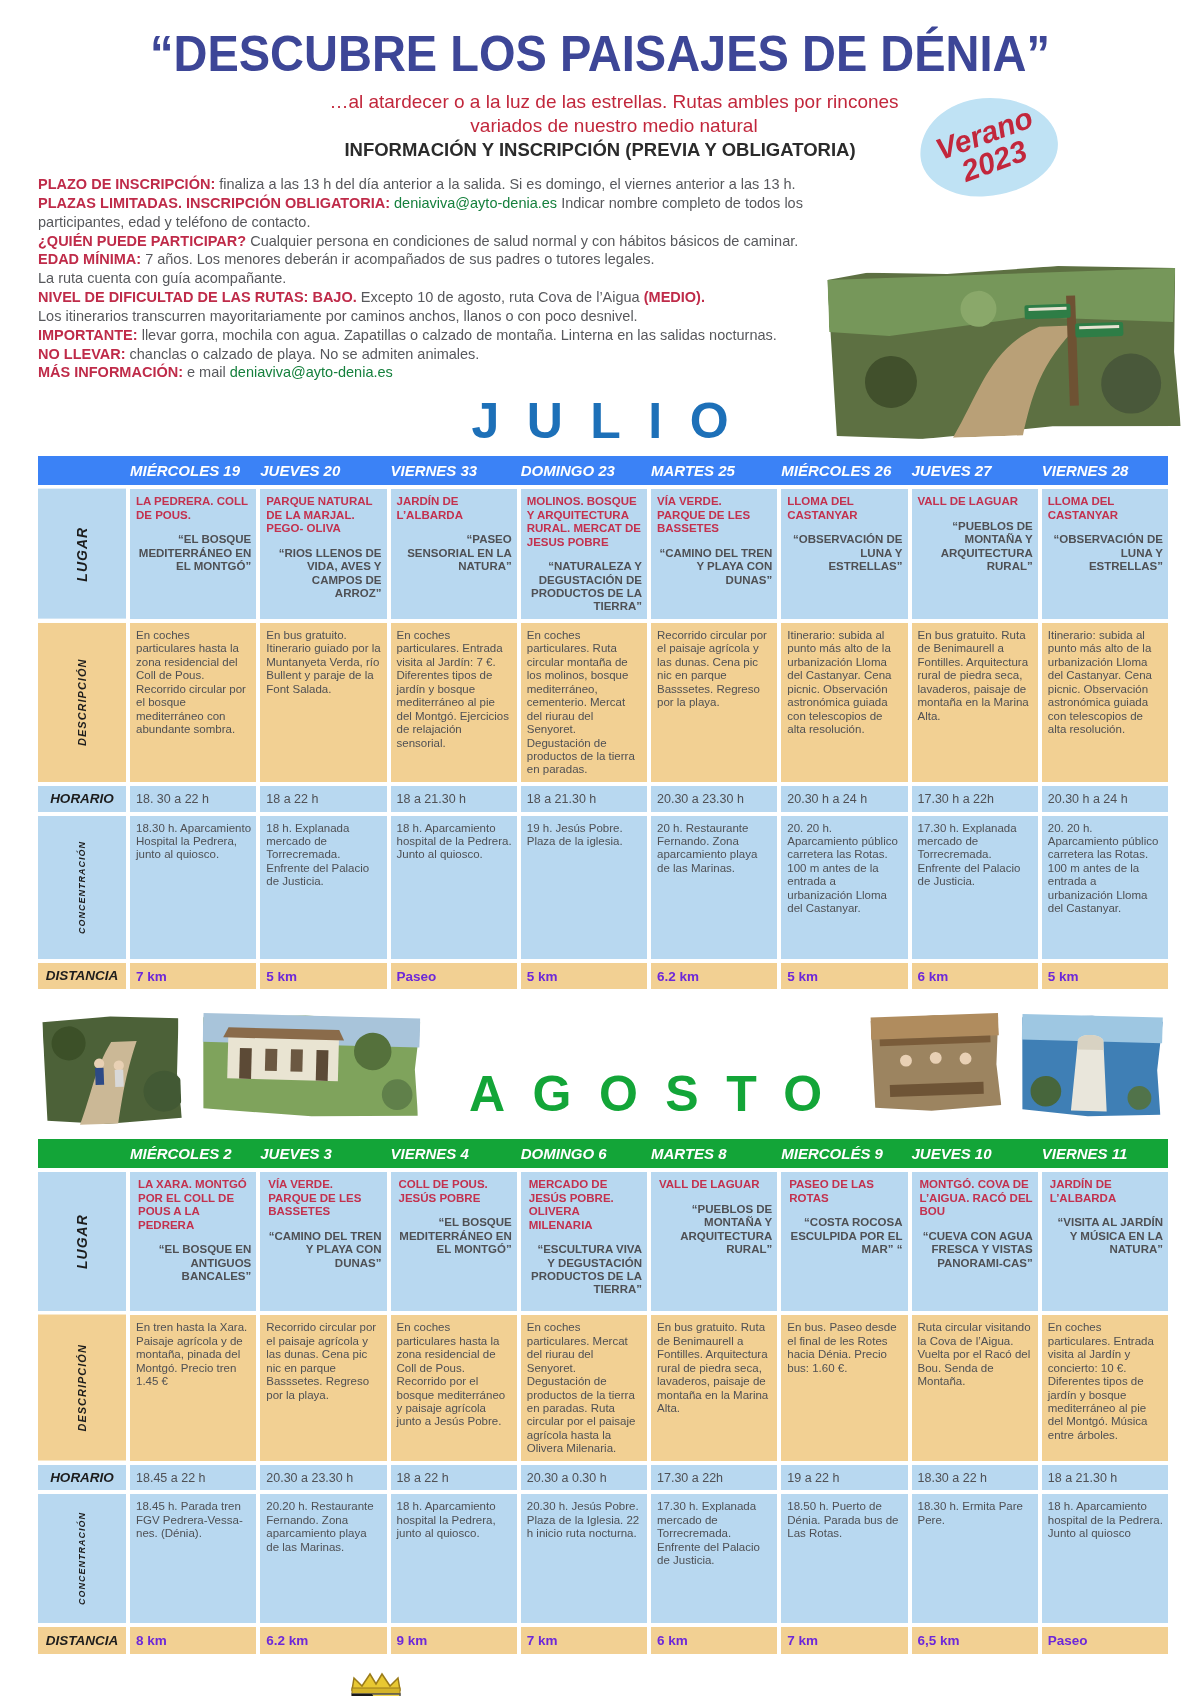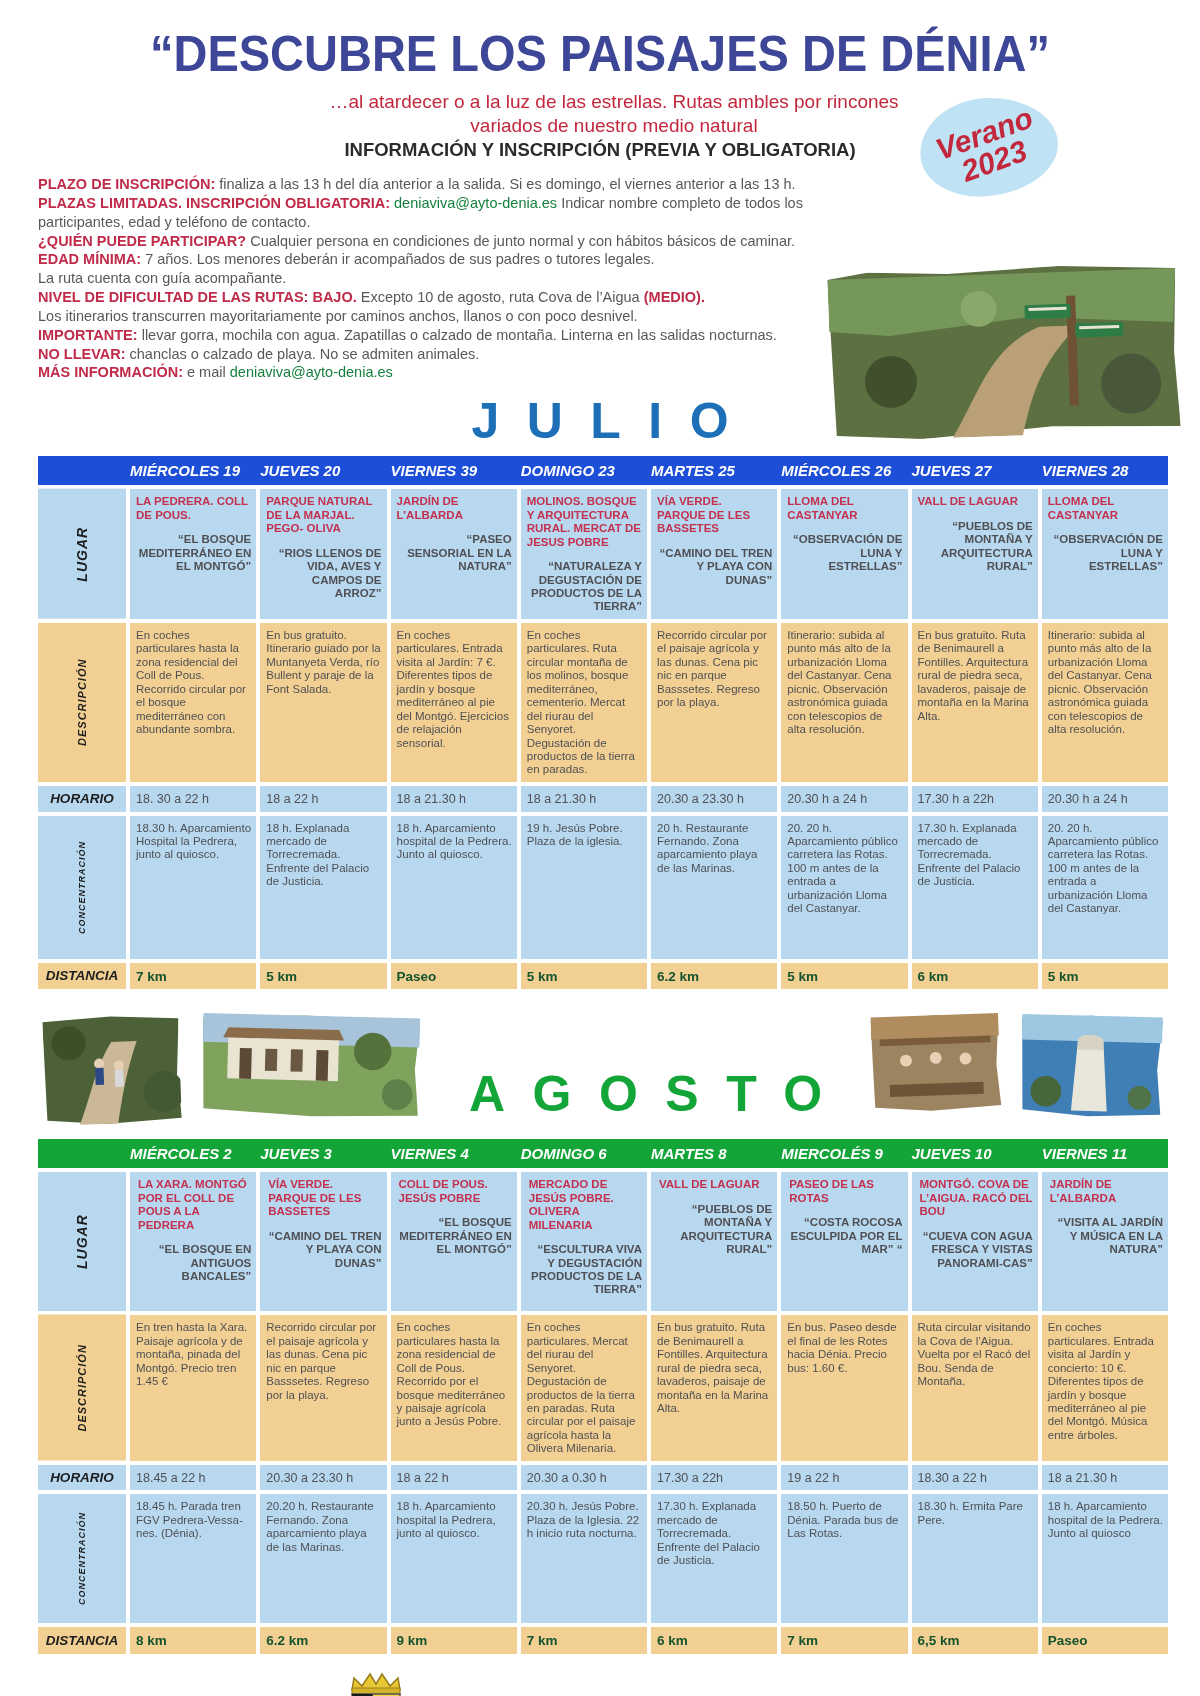--- a/index.html
+++ b/index.html
@@ -37,38 +37,38 @@
   }
   .title-julio{color:#1d70b8;}
   .title-agosto{color:#13a538;flex:1;align-self:center;margin:46px 0 0 0;}
   
   .sched{margin:4px 32px 0 38px;}
   .bar{
     display:grid;grid-template-columns:88px repeat(8,1fr);
     color:#fff;font-style:italic;font-weight:bold;font-size:15px;
     padding:5px 0;align-items:center;
   }
-  .bar-blue{background:#1d4ed8;}
+  .bar-blue{background:#3b82f6;}
   .bar-green{background:#13a538;}
   .daycell{padding:1px 4px;white-space:nowrap;overflow:hidden;}
   .row{display:grid;grid-template-columns:88px repeat(8,1fr);gap:4px;margin-top:4px;}
   .cell{padding:6px 5px 5px 6px;font-size:11.5px;line-height:1.17;color:#4f5054;}
   .bg-blue{background:#b8d8f0;}
   .bg-tan{background:#f2d093;}
   .rowlabel{display:flex;align-items:center;justify-content:center;font-weight:bold;
     font-style:italic;color:#1d1d1d;padding:4px 2px;}
   .vert{writing-mode:vertical-rl;transform:rotate(180deg);letter-spacing:1px;}
   .lbl-lugar{font-size:14px;}
   .lbl-desc{font-size:11px;}
   .lbl-conc{font-size:9px;}
   .lbl-horiz{font-size:13.5px;}
   .place{color:#c3314e;font-weight:bold;display:block;}
   .ltitle{color:#4f5054;font-weight:bold;display:block;margin-top:11px;text-align:right;}
   .horario-cell{font-size:12.5px;}
-  .dist-cell{font-weight:bold;color:#14532d;font-size:13.5px;}
+  .dist-cell{font-weight:bold;color:#6d28d9;font-size:13.5px;}
   .r-lugar .cell{min-height:102px;}
   .r-desc .cell{min-height:118px;}
   .r-conc .cell{min-height:132px;}
   .m-agosto .r-lugar .cell{min-height:128px;padding-left:8px;}
   .m-agosto .r-desc .cell{min-height:122px;}
   .m-agosto .r-conc .cell{min-height:118px;}
   
   .photo-strip{margin:18px 38px 0 44px;display:flex;gap:22px;align-items:flex-start;height:128px;}
   .rot-l{transform:rotate(-2deg);}
   .rot-r{transform:rotate(1.5deg);}
@@ -88,21 +88,21 @@
     <div class="badge-inner">
       <div>Verano</div>
       <div>2023</div>
     </div>
   </div>
 </header>
 
 <div class="info-block" id="info-block">
     <div class="info-line"><span class="info-label">PLAZO DE INSCRIPCIÓN:</span><span class="info-body"> finaliza a las 13 h del día anterior a la salida. Si es domingo, el viernes anterior a las 13 h.</span></div>
     <div class="info-line"><span class="info-label">PLAZAS LIMITADAS. INSCRIPCIÓN OBLIGATORIA:</span><span class="info-link"> deniaviva@ayto-denia.es</span><span class="info-body"> Indicar nombre completo de todos los participantes, edad y teléfono de contacto.</span></div>
-    <div class="info-line"><span class="info-label">¿QUIÉN PUEDE PARTICIPAR?</span><span class="info-body"> Cualquier persona en condiciones de junto normal y con hábitos básicos de caminar.</span></div>
+    <div class="info-line"><span class="info-label">¿QUIÉN PUEDE PARTICIPAR?</span><span class="info-body"> Cualquier persona en condiciones de salud normal y con hábitos básicos de caminar.</span></div>
     <div class="info-line"><span class="info-label">EDAD MÍNIMA:</span><span class="info-body"> 7 años. Los menores deberán ir acompañados de sus padres o tutores legales.</span></div>
     <div class="info-line"><span class="info-body">La ruta cuenta con guía acompañante.</span></div>
     <div class="info-line"><span class="info-label">NIVEL DE DIFICULTAD DE LAS RUTAS: BAJO.</span><span class="info-body"> Excepto 10 de agosto, ruta Cova de l’Aigua </span><span class="info-label">(MEDIO).</span></div>
     <div class="info-line"><span class="info-body">Los itinerarios transcurren mayoritariamente por caminos anchos, llanos o con poco desnivel.</span></div>
     <div class="info-line"><span class="info-label">IMPORTANTE:</span><span class="info-body"> llevar gorra, mochila con agua. Zapatillas o calzado de montaña. Linterna en las salidas nocturnas.</span></div>
     <div class="info-line"><span class="info-label">NO LLEVAR:</span><span class="info-body">  chanclas o calzado de playa. No se admiten animales.</span></div>
     <div class="info-line"><span class="info-label">MÁS INFORMACIÓN:</span><span class="info-body"> e mail </span><span class="info-link">deniaviva@ayto-denia.es</span></div>
   </div>
 
 <div class="photo-top">
@@ -121,21 +121,21 @@
   </svg>
 </div>
 
 <section>
   <h2 class="month-title title-julio">JULIO</h2>
   <div class="sched m-julio" id="month-grid-0">
       <div class="bar bar-blue">
         <div class="daycell"></div>
         <div class="daycell">MIÉRCOLES 19</div>
         <div class="daycell">JUEVES 20</div>
-        <div class="daycell">VIERNES 39</div>
+        <div class="daycell">VIERNES 33</div>
         <div class="daycell">DOMINGO 23</div>
         <div class="daycell">MARTES 25</div>
         <div class="daycell">MIÉRCOLES 26</div>
         <div class="daycell">JUEVES 27</div>
         <div class="daycell">VIERNES 28</div>
       </div>
       <div class="row r-lugar">
         <div class="rowlabel vert lbl-lugar bg-blue">LUGAR</div>
         <div class="cell bg-blue">
           <span class="place">LA PEDRERA. COLL DE POUS.</span>

